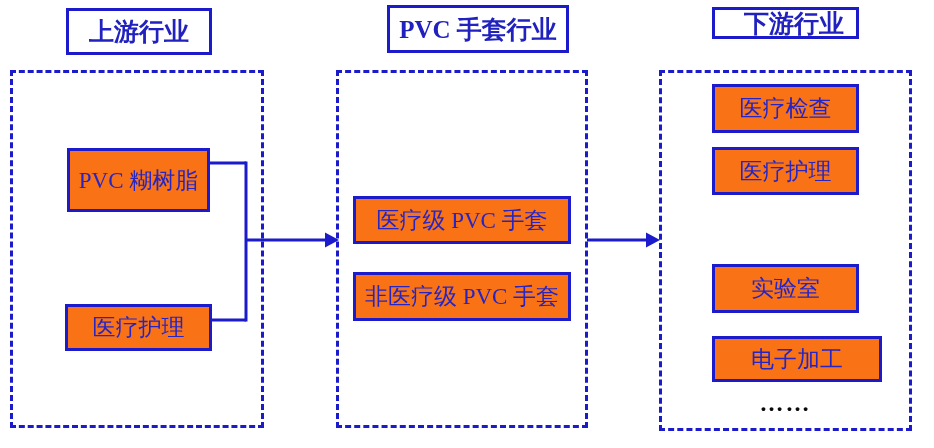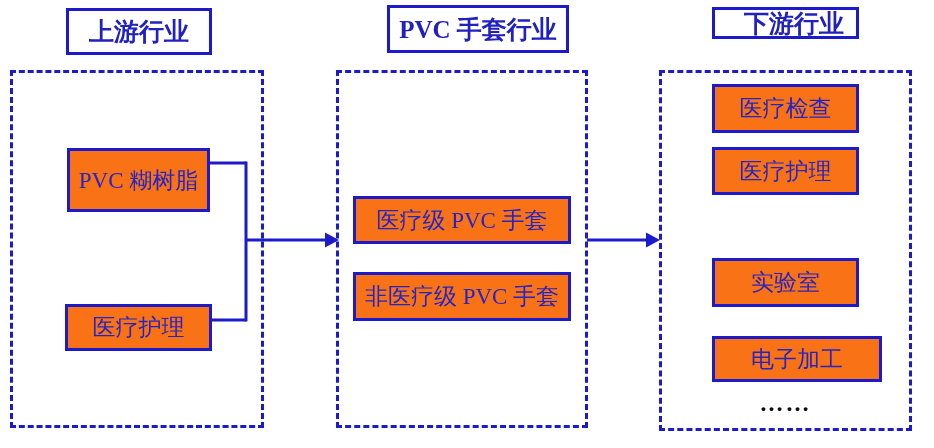--- a/index.html
+++ b/index.html
@@ -75,21 +75,21 @@
 
   <div class="title-box" style="left:712px; top:7px; width:147px; height:32px;padding-left:17px;">下游行业</div>
 
   <div class="dashed-container" style="left:659px; top:70px; width:253px; height:361px;"></div>
 
   <div class="node-box" style="left:712px; top:84px; width:147px; height:49px;">医疗检查</div>
 
   <div class="node-box" style="left:712px; top:147px; width:147px; height:48px;">医疗护理</div>
 
 
-  <div class="node-box" style="left:712px; top:258px; width:147px; height:49px;">实验室</div>
+  <div class="node-box" style="left:712px; top:264px; width:147px; height:49px;">实验室</div>
 
   <div class="node-box" style="left:712px; top:336px; width:170px; height:46px;">电子加工</div>
 
   <div class="ellipsis" style="left:659px; top:390px; width:253px;">……</div>
 
   <svg class="connector-layer" viewBox="0 0 934 448">
 
     <line x1="208" y1="163" x2="246" y2="163" stroke="#1B1BCB" stroke-width="3"></line>
 
     <line x1="210" y1="320" x2="246" y2="320" stroke="#1B1BCB" stroke-width="3"></line>

